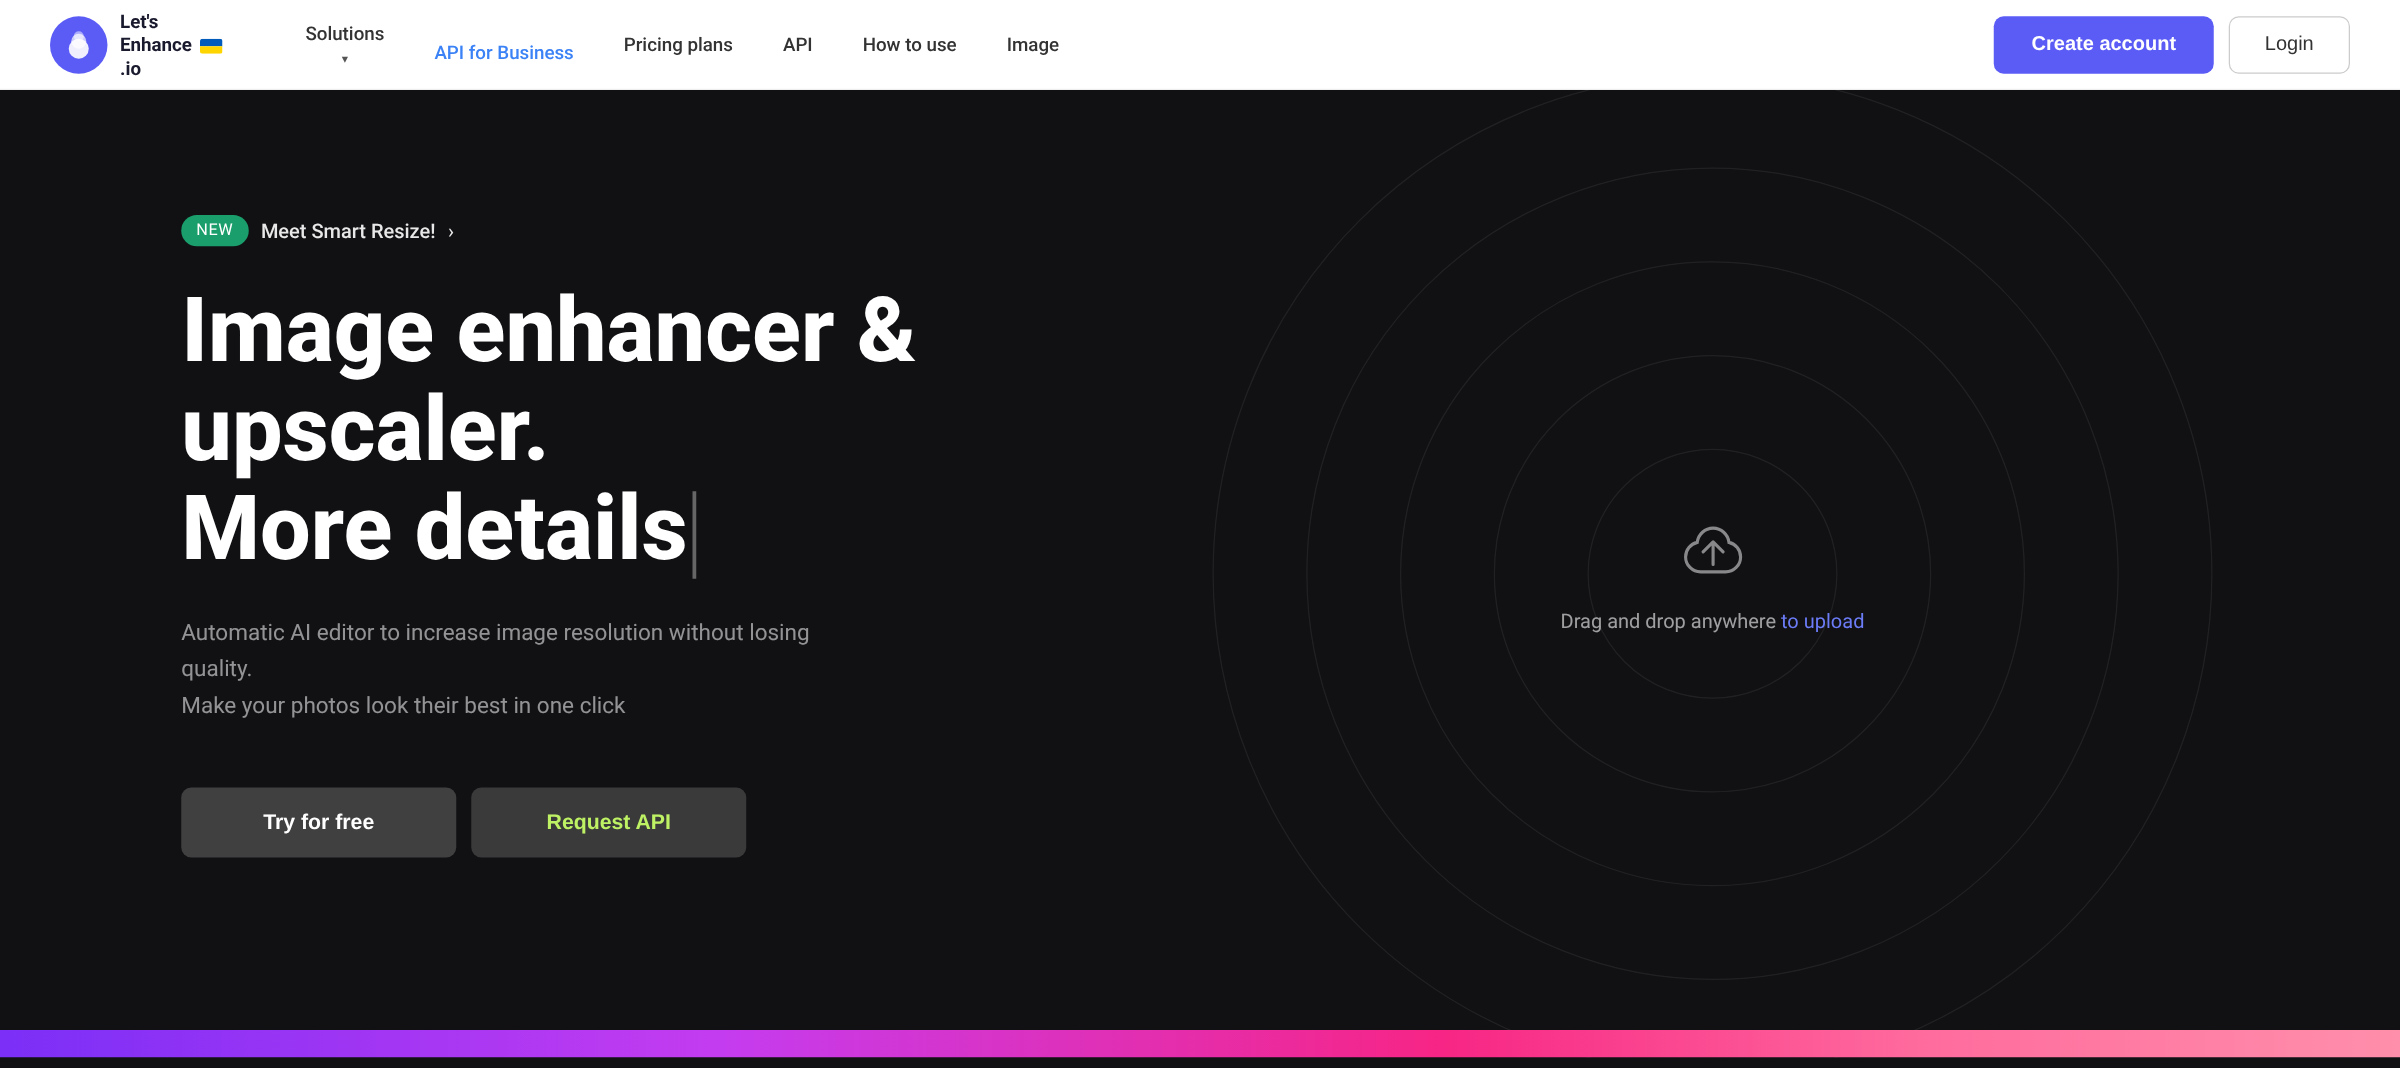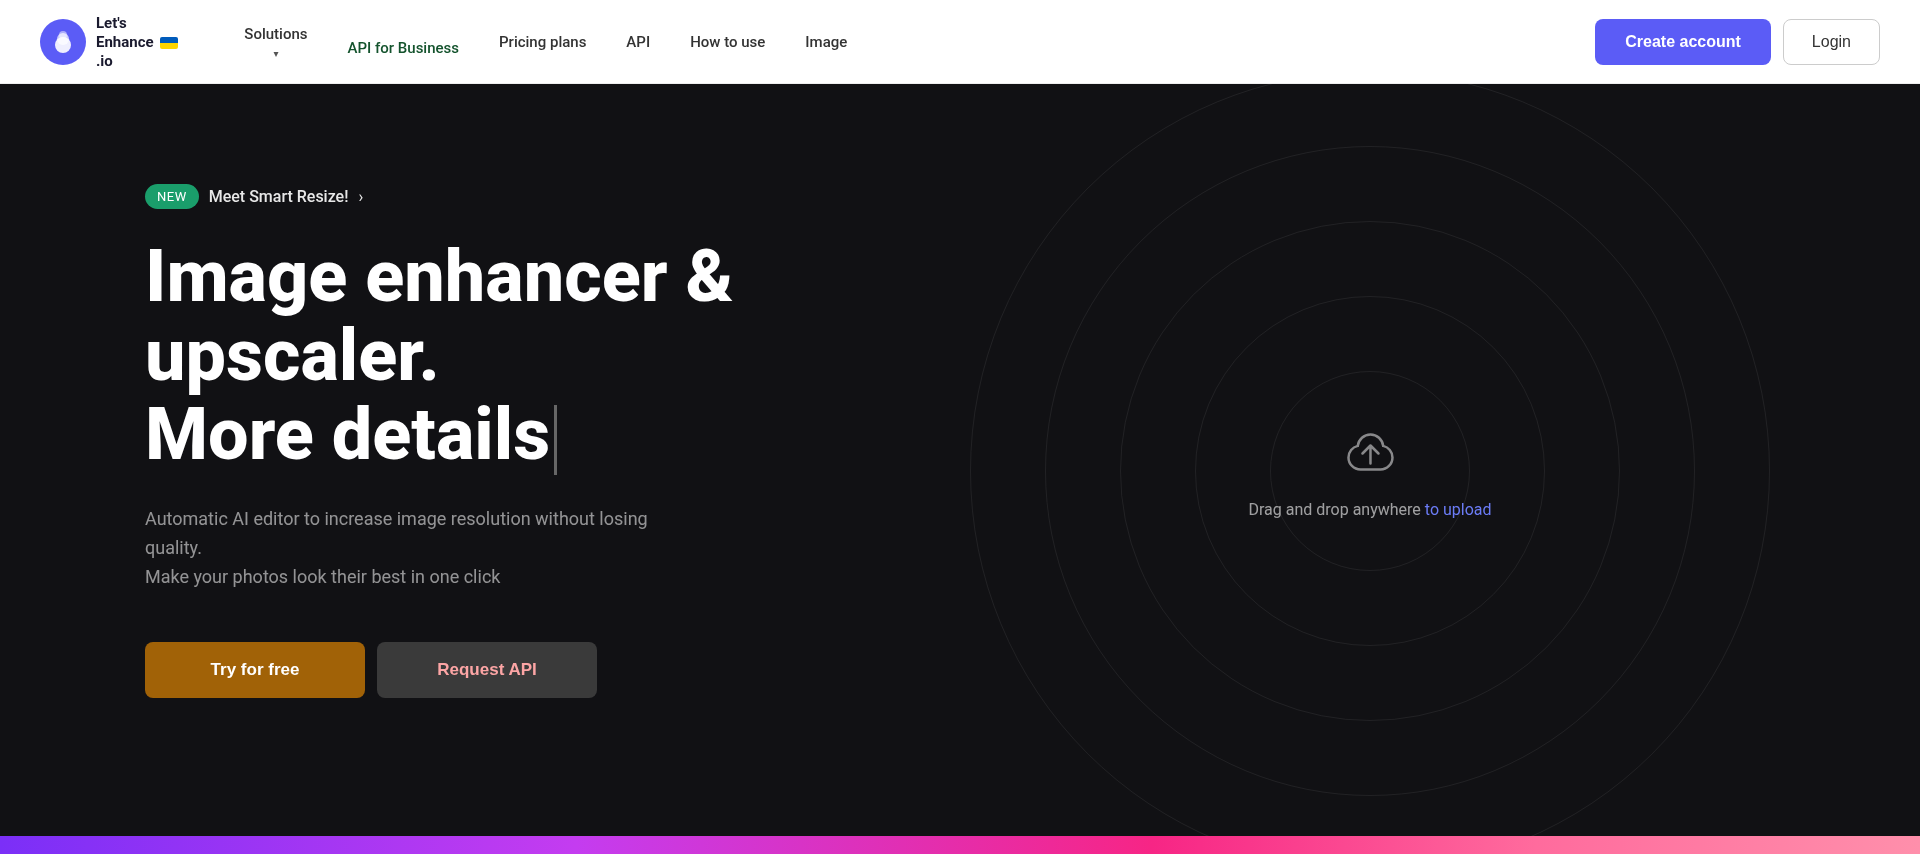--- a/index.html
+++ b/index.html
@@ -12,21 +12,21 @@
       font-family: -apple-system, BlinkMacSystemFont, 'Segoe UI', Roboto, Helvetica, Arial, sans-serif;
       background: #111114;
       width: 1920px;
       height: 854px;
       overflow: hidden;
     }
 
     
     .header {
       background: #ffffff;
-      height: 84px;
+      height: 72px;
       display: flex;
       align-items: center;
       padding: 0 40px;
       gap: 0;
       position: relative;
       z-index: 10;
       border-bottom: 1px solid #eee;
     }
 
     .logo-area {
@@ -97,21 +97,21 @@
       cursor: pointer;
       display: flex;
       align-items: center;
       gap: 5px;
       white-space: nowrap;
       font-weight: 500;
       flex-direction: column;
     }
 
     .nav-item.active {
-      color: #14532d;
+      color: #3b82f6;
       margin-top: 12px;
     }
 
     .nav-chevron {
       font-size: 10px;
       color: #555;
     }
 
     .header-actions {
       display: flex;
@@ -271,34 +271,34 @@
       max-width: 560px;
     }
 
     .hero-buttons {
       display: flex;
       gap: 12px;
       align-items: center;
     }
 
     .btn-try-free {
-      background: #a16207;
+      background: #404040;
       color: white;
       border: none;
       border-radius: 8px;
       padding: 18px 50px;
       font-size: 17px;
       font-weight: 600;
       cursor: pointer;
       min-width: 220px;
     }
 
     .btn-request-api {
       background: #3a3a3a;
-      color: #fca5a5;
+      color: #bef264;
       border: none;
       border-radius: 8px;
       padding: 18px 50px;
       font-size: 17px;
       font-weight: 600;
       cursor: pointer;
       min-width: 220px;
     }
 
     

